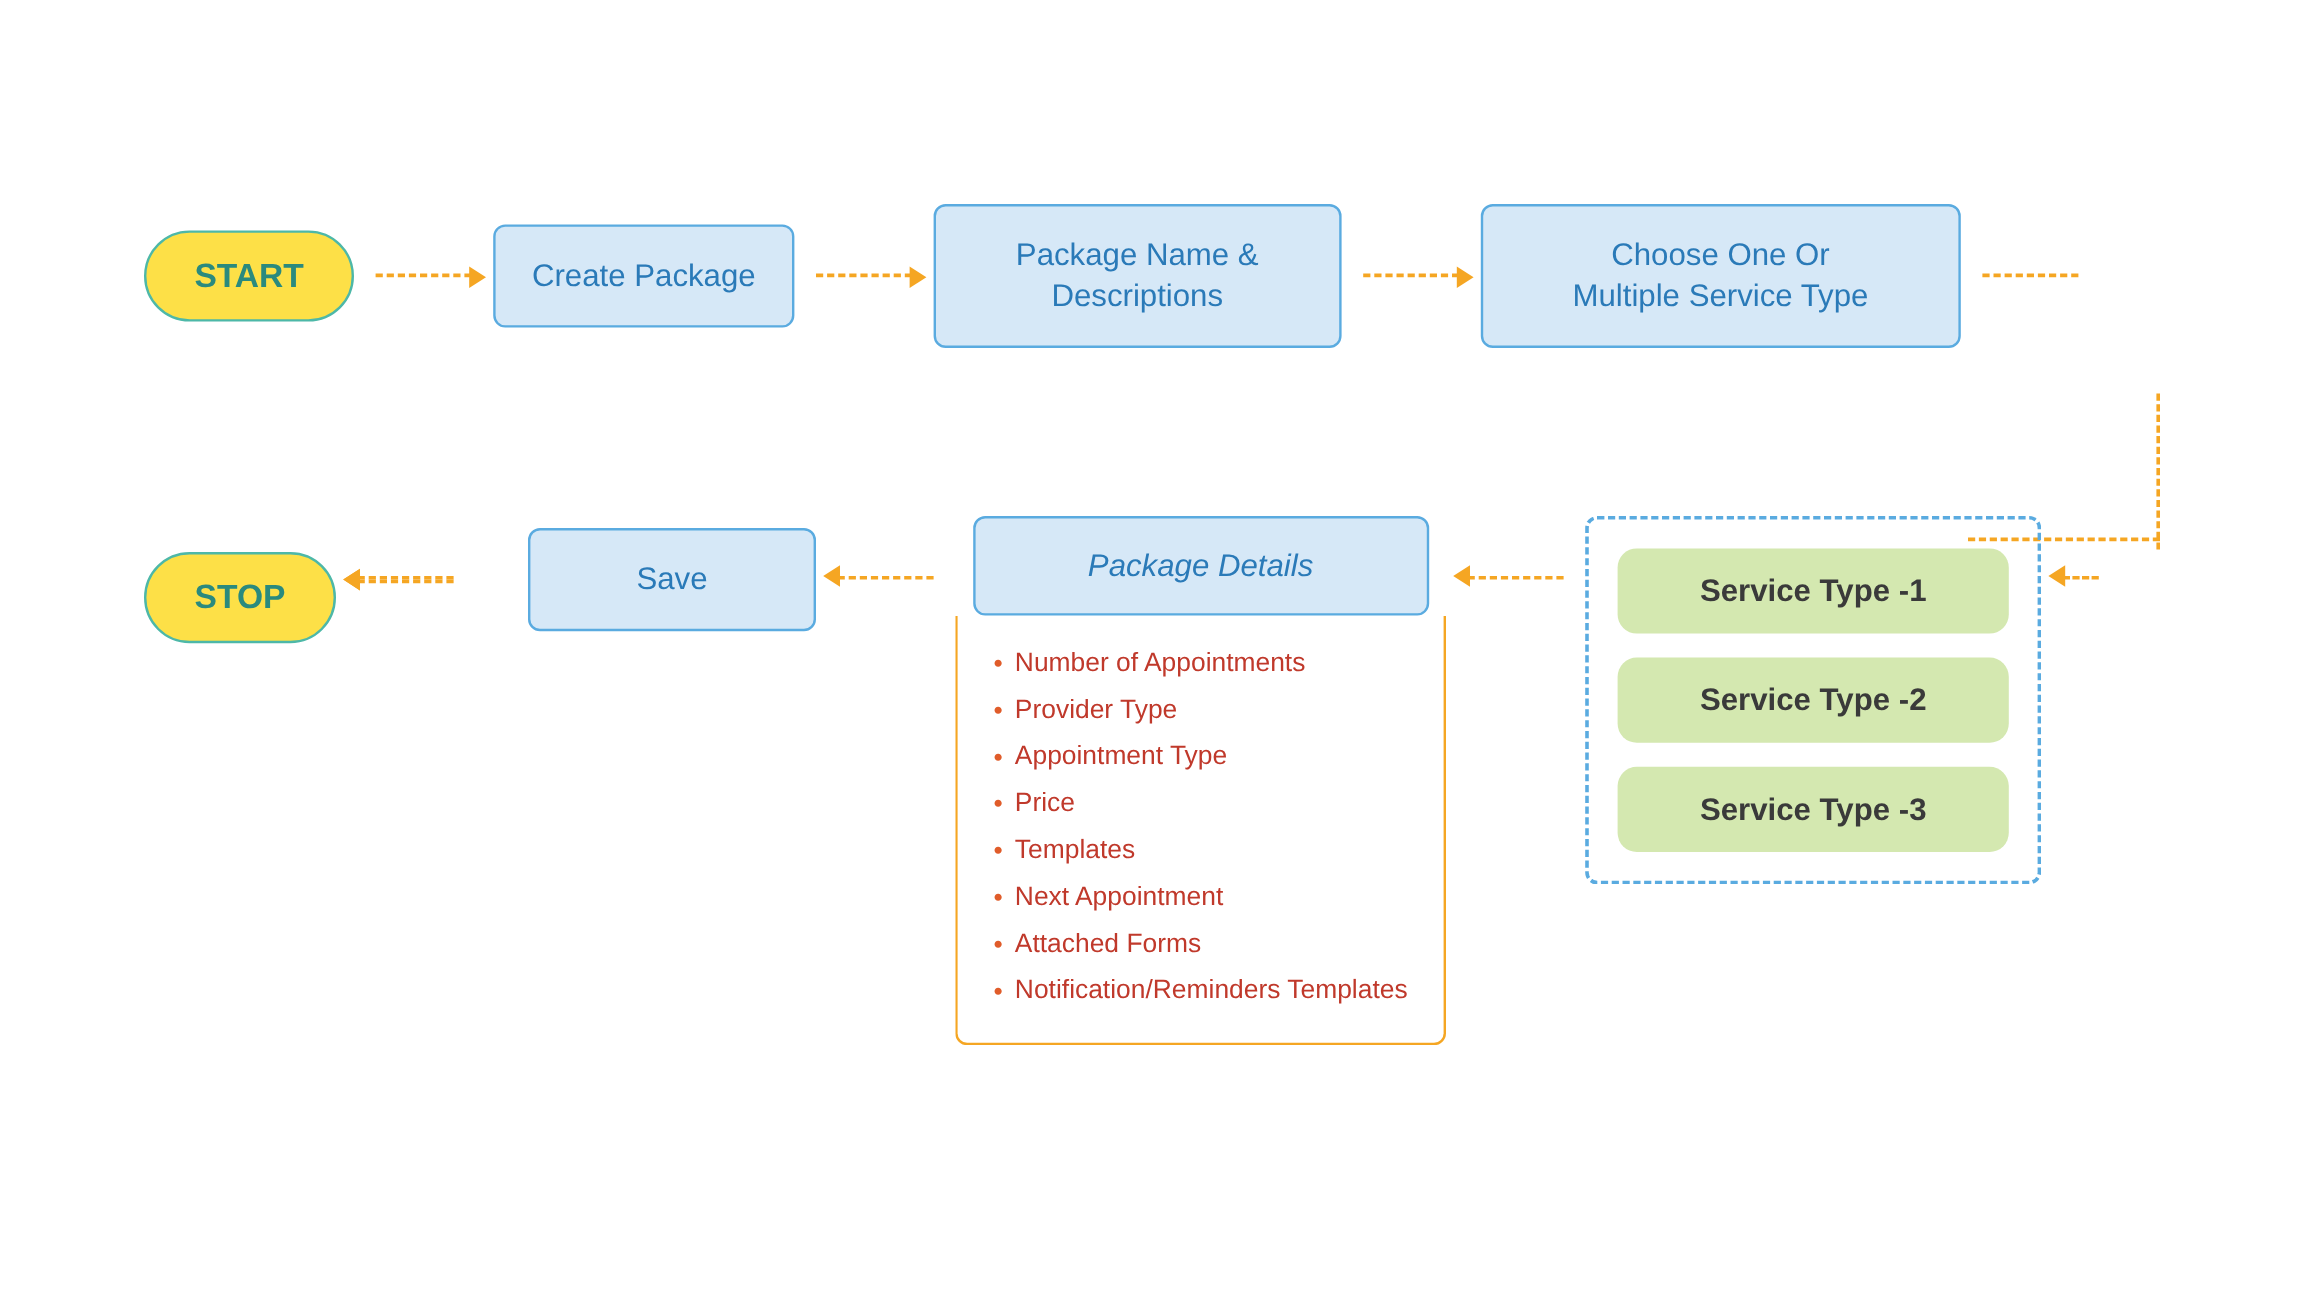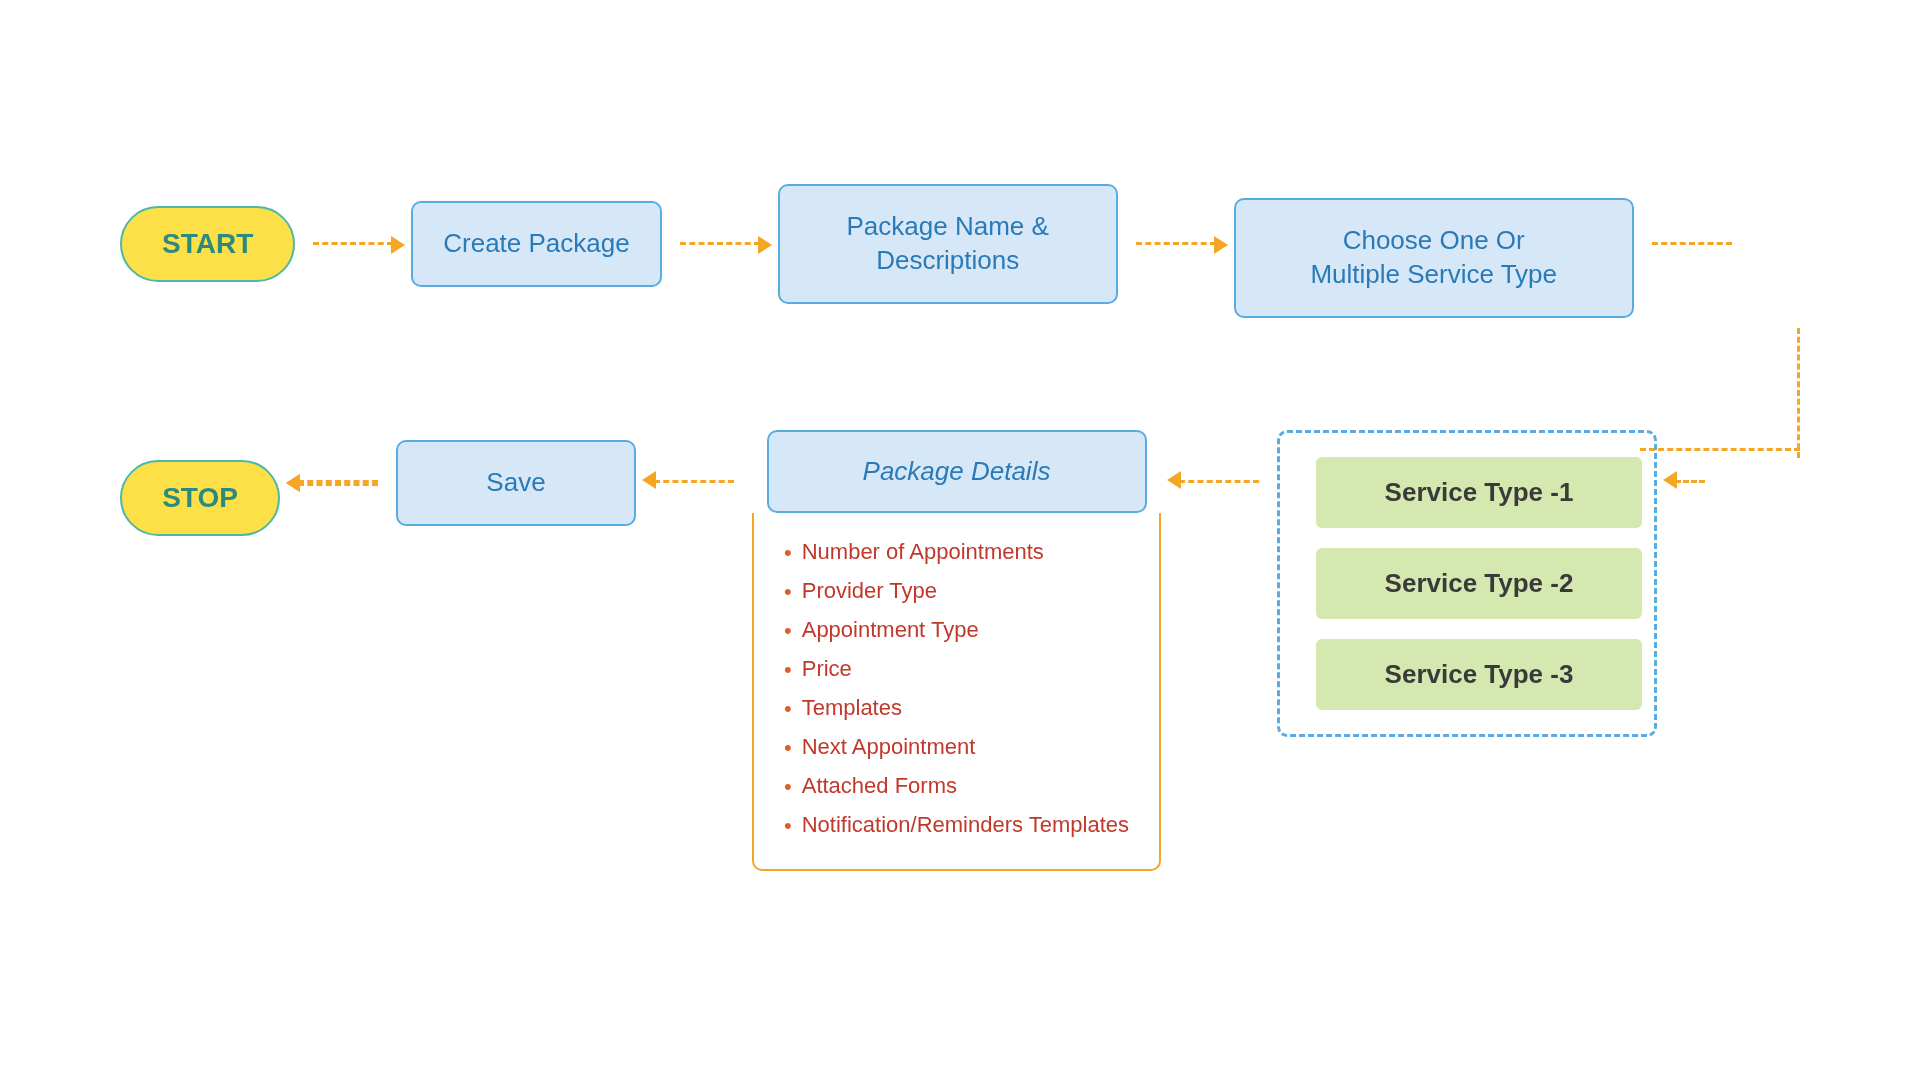--- a/index.html
+++ b/index.html
@@ -67,21 +67,20 @@
     }
 
     .process-node-wide {
       min-width: 340px;
       max-width: 380px;
     }
 
     .process-node-xlwide {
       min-width: 400px;
       max-width: 460px;
-      margin-top: 28px;
     }
 
     .arrow {
       display: flex;
       align-items: center;
       margin: 0 18px;
       flex-shrink: 0;
     }
 
     .arrow-line {
@@ -169,28 +168,27 @@
       padding: 24px 24px;
       display: flex;
       flex-direction: column;
       gap: 20px;
       min-width: 380px;
     }
 
     .service-type-node {
       background: #d4e8b0;
       border: none;
-      border-radius: 6px;
+      border-radius: 16px;
       padding: 20px 30px;
       text-align: center;
       font-size: 26px;
       font-weight: 600;
       color: #3a3a3a;
       width: 100%;
-      margin-left: 12px;
     }
   </style>
 </head>
 <body>
 
 <div class="diagram-container">
 
   <div class="row1">
 
     <div class="start-stop-node">
@@ -239,21 +237,21 @@
       <span>STOP</span>
     </div>
 
     <div class="arrow" style="margin-top:50px;">
       <div class="arrow-line arrow-head-left" style="position:relative;">
         <div style="border-top: 3px dashed #f5a623; width: 80px; position: relative;"></div>
         <div style="position:absolute; left:-12px; top:-9px; border-right:14px solid #f5a623; border-top:9px solid transparent; border-bottom:9px solid transparent;"></div>
       </div>
     </div>
 
-    <div class="process-node" style="margin-top: 10px; flex-shrink:0;">
+    <div class="process-node" style="margin-top: 10px; flex-shrink:0;margin-left:44px;">
       <span>Save</span>
     </div>
 
     <div style="display:flex;align-items:center;margin:0 18px;flex-shrink:0;margin-top:50px;">
       <div style="position:relative; width:80px;">
         <div style="border-top: 3px dashed #f5a623; width: 80px;"></div>
         <div style="position:absolute; left:-12px; top:-9px; border-right:14px solid #f5a623; border-top:9px solid transparent; border-bottom:9px solid transparent;"></div>
       </div>
     </div>
 

